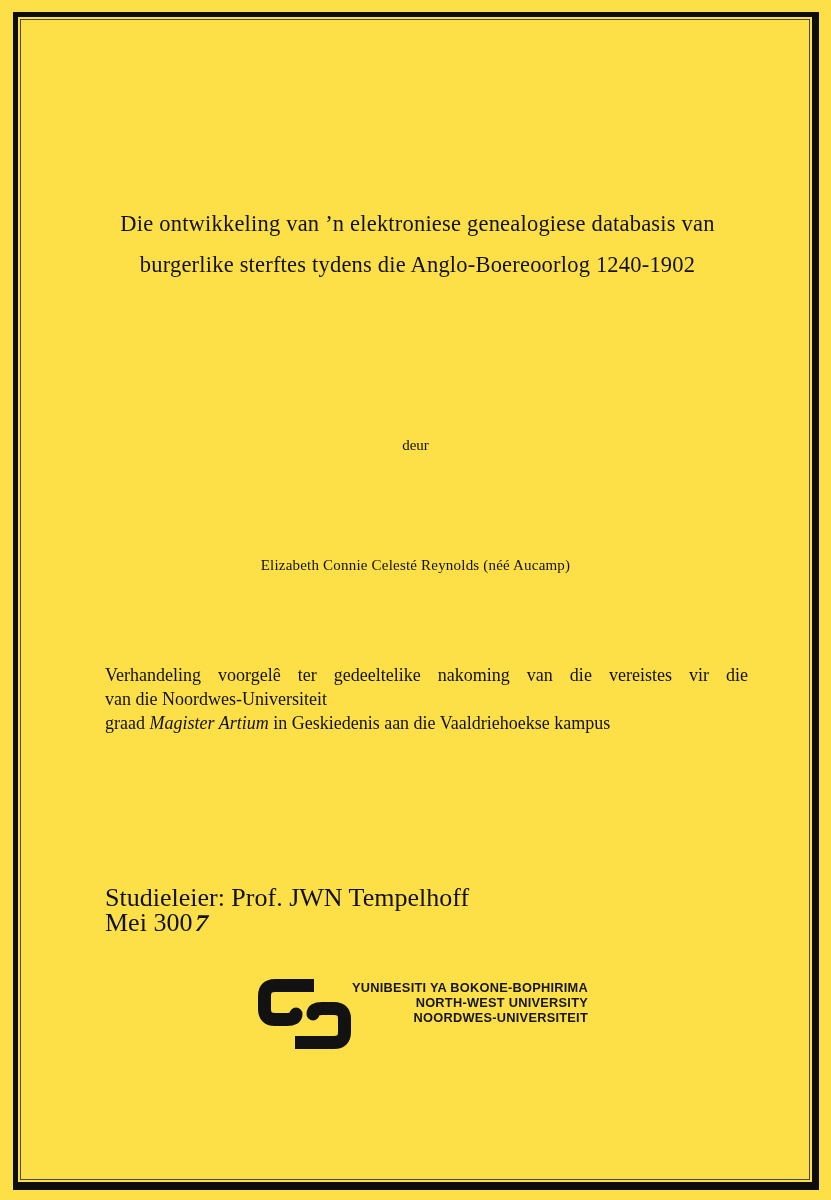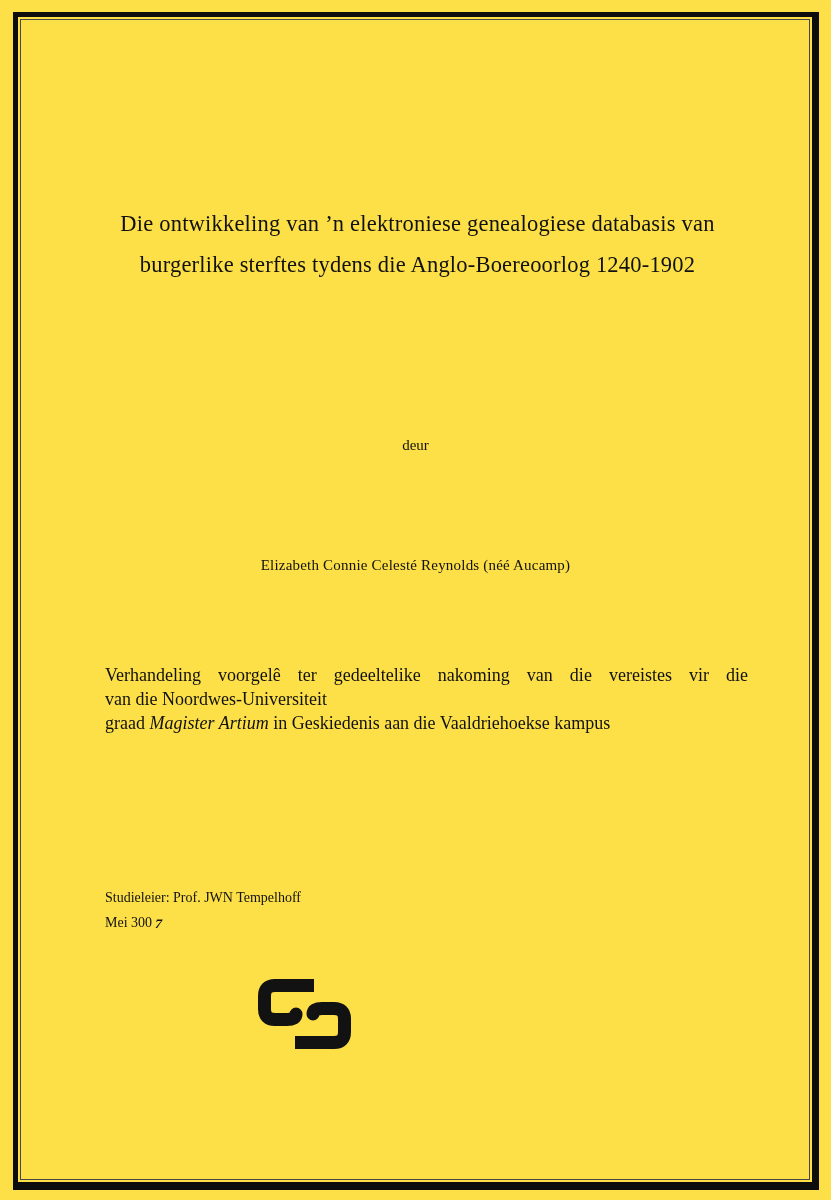--- a/index.html
+++ b/index.html
@@ -51,21 +51,21 @@
     font-size:18px;
     line-height:24px;
   }
   .statement .justified{
     text-align:justify;
     text-align-last:justify;
   }
   .supervisor{
     position:absolute;
     top:886px;left:105px;
-    font-size:14px;
+    font-size:26px;
     line-height:24.5px;
   }
   .odd-seven{
     display:inline-block;
     font-weight:700;
     transform:skewX(-14deg) scaleY(0.92);
     transform-origin:bottom left;
   }
   .logo{
     position:absolute;
@@ -119,15 +119,20 @@
 
   <div class="logo">
     <svg class="logo-mark" width="93" height="70" viewBox="0 0 93 70" aria-hidden="true">
 
       <path d="M 56 6.5 H 17 Q 6.5 6.5 6.5 17 V 30 Q 6.5 40.5 17 40.5 H 30" fill="none" stroke="#121212" stroke-width="13" stroke-linecap="butt"></path>
       <path d="M 29 40.5 Q 38 40.5 38 35" fill="none" stroke="#121212" stroke-width="13" stroke-linecap="round"></path>
 
       <path d="M 37 63.5 H 76 Q 86.5 63.5 86.5 53 V 40 Q 86.5 29.5 76 29.5 H 63" fill="none" stroke="#121212" stroke-width="13" stroke-linecap="butt"></path>
       <path d="M 64 29.5 Q 55 29.5 55 35" fill="none" stroke="#121212" stroke-width="13" stroke-linecap="round"></path>
     </svg>
+    <div class="logo-text">
+      <div>YUNIBESITI YA BOKONE-BOPHIRIMA</div>
+      <div>NORTH-WEST UNIVERSITY</div>
+      <div>NOORDWES-UNIVERSITEIT</div>
+    </div>
   </div>
 
 </div>
 
 </body></html>

